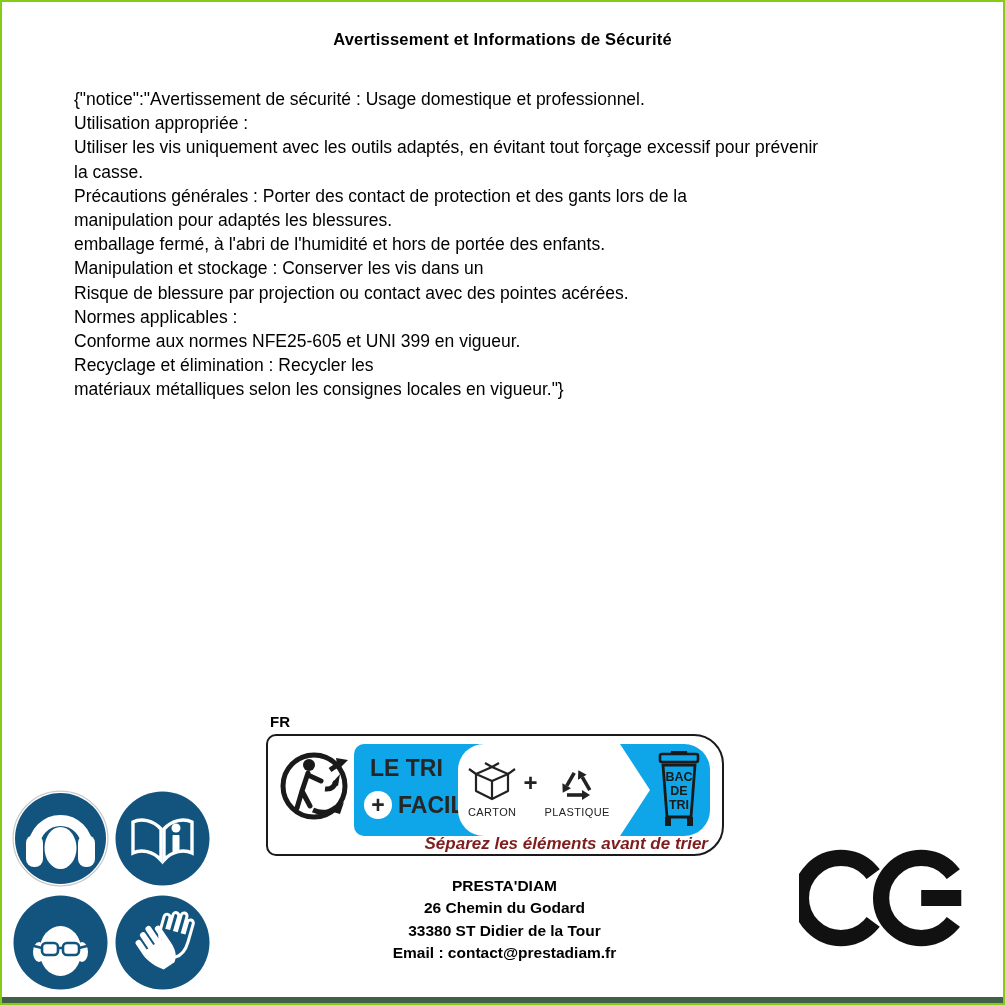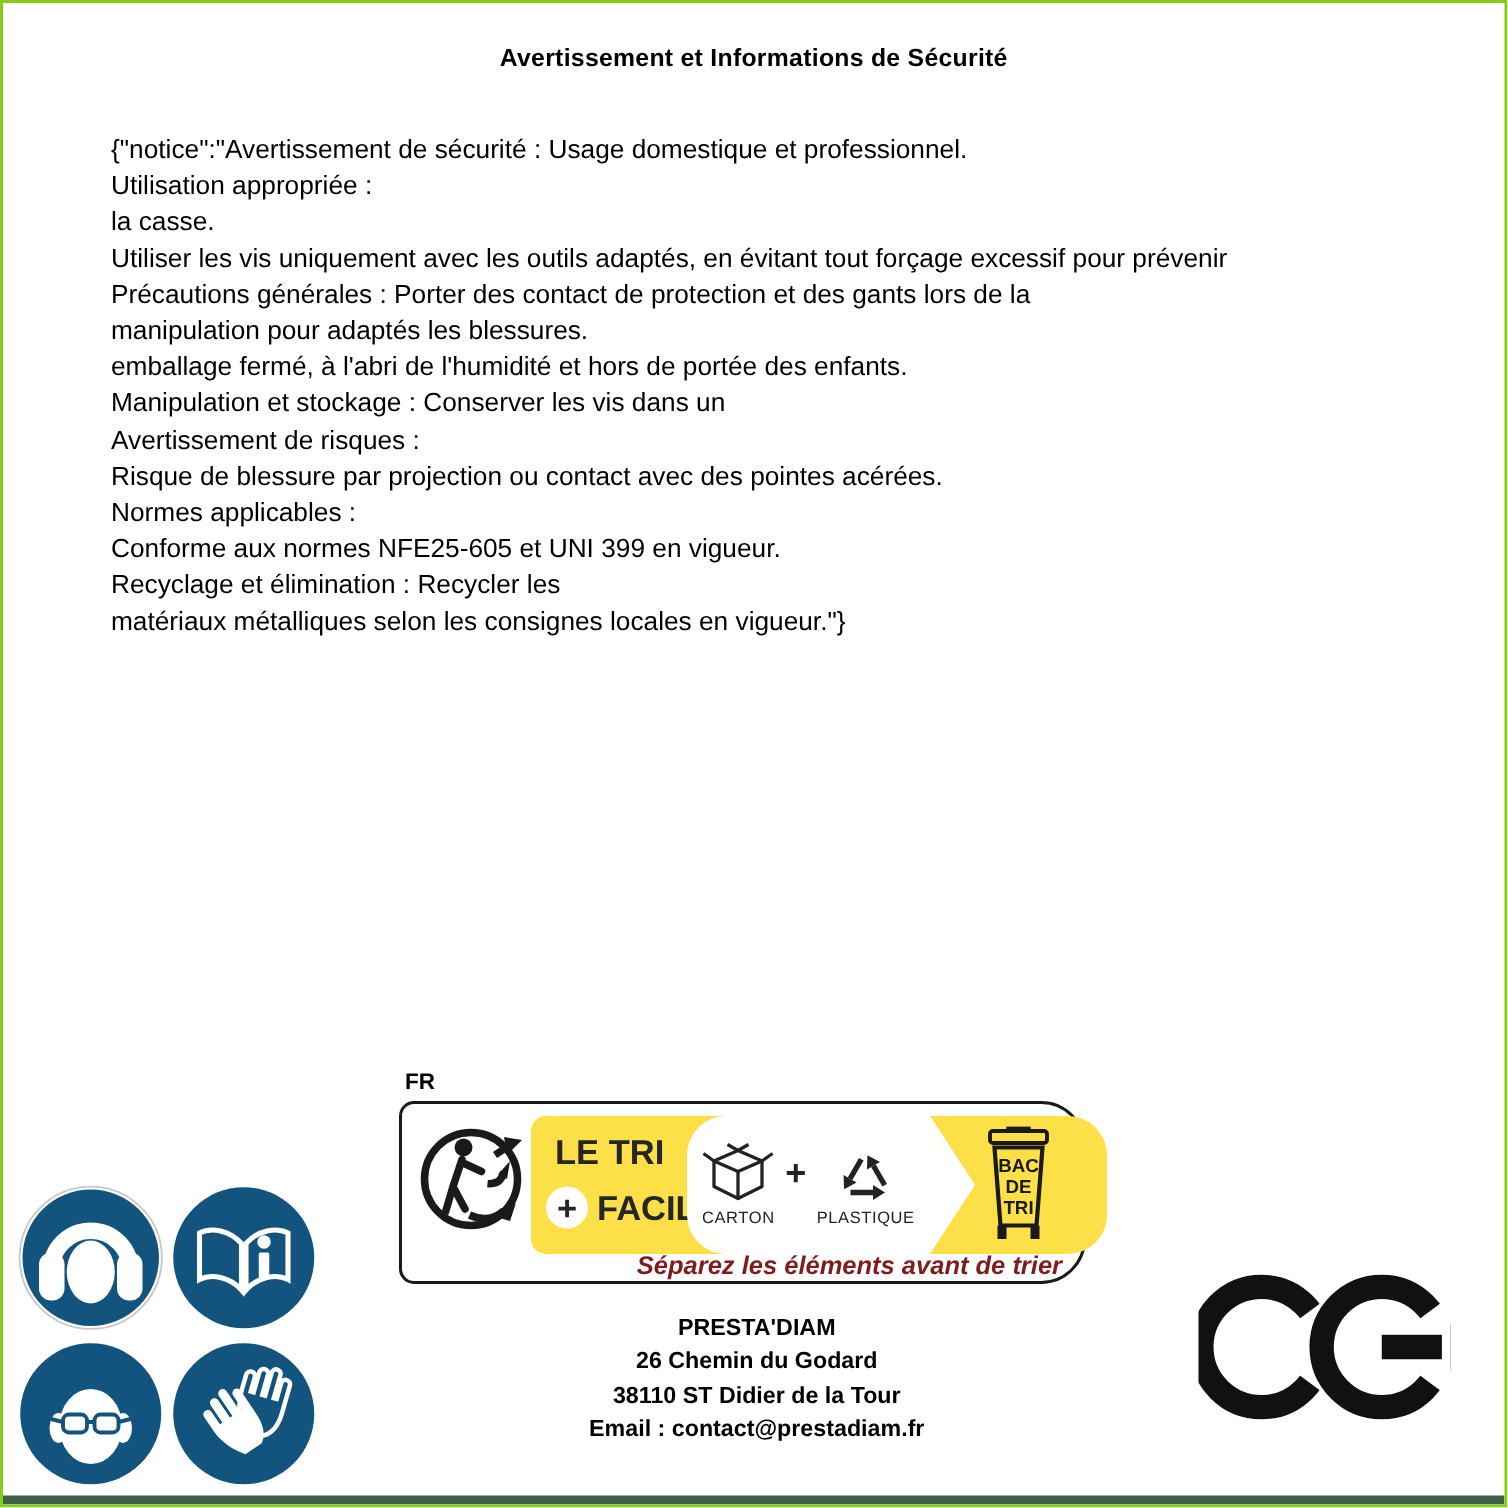--- a/index.html
+++ b/index.html
@@ -14,22 +14,22 @@
   
   .icon-grid{position:absolute;left:8px;top:784px;width:202px;height:206px;}
   .micon{position:absolute;width:97px;height:97px;}
   .micon.i1{left:2px;top:4px;} .micon.i2{left:104px;top:4px;}
   .micon.i3{left:2px;top:108px;} .micon.i4{left:104px;top:108px;}
   
   .fr-tag{position:absolute;left:268px;top:711px;font-size:15px;font-weight:bold;}
   .tri-label{position:absolute;left:264px;top:732px;width:458px;height:122px;background:#fff;
              border:2px solid #1a1a1a;border-radius:10px 30px 30px 10px;box-sizing:border-box;}
   .triman{position:absolute;left:12px;top:10px;}
-  .yellow-strip{position:absolute;left:86px;top:8px;width:356px;height:92px;background:#fde047;
-                border-radius:10px 26px 26px 10px;padding-left:28px;}
+  .yellow-strip{position:absolute;left:86px;top:8px;width:356px;height:92px;background:#0ea5e9;
+                border-radius:10px 26px 26px 10px;}
   .letri{position:absolute;left:16px;top:13px;font-size:23px;font-weight:800;color:#262626;line-height:1;}
   .plus-circle{position:absolute;left:10px;top:47px;width:28px;height:28px;background:#fff;border-radius:50%;
                display:flex;align-items:center;justify-content:center;font-size:23px;font-weight:800;color:#262626;}
   .facile{position:absolute;left:44px;top:50px;font-size:23px;font-weight:800;color:#262626;line-height:1;}
   .white-chevron{position:absolute;left:104px;top:0;width:192px;height:92px;background:#fff;
                  border-radius:26px 0 0 26px;
                  clip-path:polygon(0 0,calc(100% - 30px) 0,100% 50%,calc(100% - 30px) 100%,0 100%);
                  display:flex;align-items:center;justify-content:flex-start;gap:7px;padding-left:10px;box-sizing:border-box;}
   .mat{display:flex;flex-direction:column;align-items:center;gap:2px;}
   .mat-label{font-size:11px;font-weight:normal;color:#222;letter-spacing:.4px;}
@@ -45,27 +45,26 @@
 </head>
 <body>
 
 <div class="page">
 
   <div class="title">Avertissement et Informations de Sécurité</div>
 
   <div class="notice">
     <div>{"notice":"Avertissement de sécurité : Usage domestique et professionnel.</div>
     <div>Utilisation appropriée :</div>
+    <div>Utiliser les vis uniquement avec les outils adaptés, en évitant tout forçage excessif pour prévenir</div>
     <div>la casse.</div>
-    <div>Utiliser les vis uniquement avec les outils adaptés, en évitant tout forçage excessif pour prévenir</div>
     <div>Précautions générales : Porter des contact de protection et des gants lors de la</div>
     <div>manipulation pour adaptés les blessures.</div>
     <div>emballage fermé, à l'abri de l'humidité et hors de portée des enfants.</div>
     <div>Manipulation et stockage : Conserver les vis dans un</div>
-    <div>Avertissement de risques :</div>
     <div>Risque de blessure par projection ou contact avec des pointes acérées.</div>
     <div>Normes applicables :</div>
     <div>Conforme aux normes NFE25-605 et UNI 399 en vigueur.</div>
     <div>Recyclage et élimination : Recycler les</div>
     <div>matériaux métalliques selon les consignes locales en vigueur."}</div>
   </div>
 
   <div class="icon-grid">
     <svg class="micon i1" viewBox="0 0 97 97">
       <circle cx="48.5" cy="48.5" r="47.4" fill="none" stroke="#c9c9c9" stroke-width="1.2"></circle>
@@ -160,21 +159,21 @@
         <text x="23" y="58" text-anchor="middle" font-size="12.5" font-weight="800" fill="#1a1a1a">TRI</text>
       </svg>
     </div>
 
     <div class="tri-caption">Séparez les éléments avant de trier</div>
   </div>
 
   <div class="resp">
     <div>PRESTA'DIAM</div>
     <div>26 Chemin du Godard</div>
-    <div>38110 ST Didier de la Tour</div>
+    <div>33380 ST Didier de la Tour</div>
     <div>Email : contact@prestadiam.fr</div>
   </div>
 
   <svg class="ce" width="168" height="100" viewBox="0 0 176 100">
     <circle cx="44" cy="50" r="42" fill="none" stroke="#111" stroke-width="17"></circle>
     <polygon points="44,50 110,1 110,99" fill="#fff"></polygon>
     <circle cx="128" cy="50" r="42" fill="none" stroke="#111" stroke-width="17"></circle>
     <polygon points="128,50 194,1 194,99" fill="#fff"></polygon>
     <path d="M128,50 H170" stroke="#111" stroke-width="17"></path>
   </svg>

